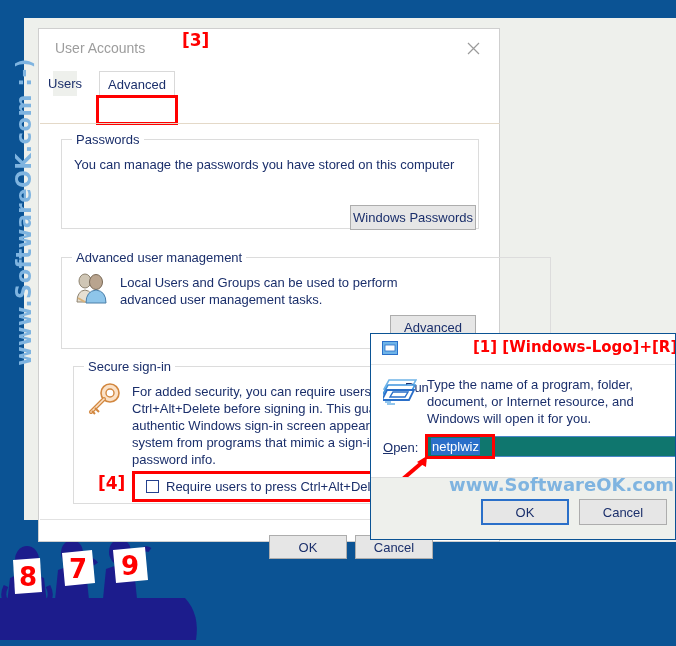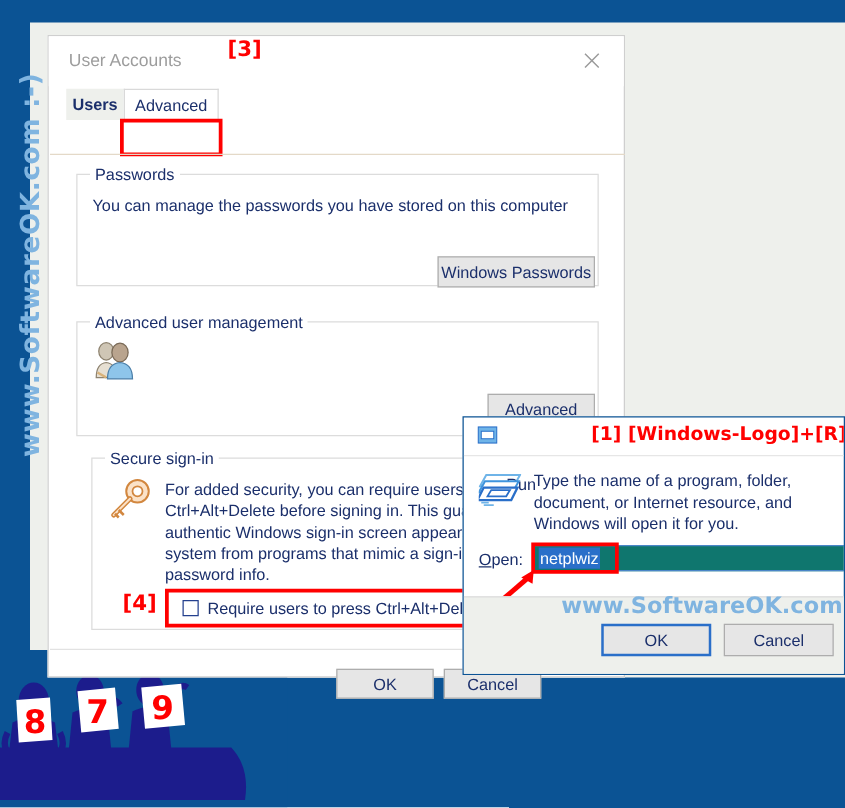--- a/index.html
+++ b/index.html
@@ -62,21 +62,21 @@
   
   #ua-tabstrip{
     position:relative;height:28px;margin:0 0 0 0;
   }
   .tab{
     position:absolute;top:2px;height:25px;
     display:flex;align-items:center;justify-content:center;
     font-size:13px;color:#1b2f6b;box-sizing:border-box;
     font-family:"Liberation Sans",sans-serif;
   }
-  #tab-users{left:14px;width:46px;background:#eef0ec;font-weight:bold;}
+  #tab-users{left:14px;width:24px;background:#eef0ec;}
   #tab-advanced{left:60px;width:76px;background:#ffffff;
     border:1px solid #d9d9d9;border-bottom:none;}
   #tab-marker-3{
     position:absolute;left:143px;top:1px;
     color:#ff0000;font-weight:bold;font-size:17px;
     font-family:"DejaVu Sans",sans-serif;
   }
   #tab-underline{
     position:absolute;left:1px;top:94px;width:460px;height:1px;background:#e4d9c8;
   }
@@ -99,21 +99,21 @@
     font-family:"Liberation Sans",sans-serif;
   }
   .winbtn{
     position:absolute;background:#e6e6e6;border:1px solid #adadad;
     font-size:13px;color:#1b2f6b;display:flex;align-items:center;
     justify-content:center;box-sizing:border-box;
     font-family:"Liberation Sans",sans-serif;
   }
 
   #grp-passwords{left:22px;top:110px;width:418px;height:90px;}
-  #grp-advuser{left:22px;top:228px;width:418px;height:92px;}
+  #grp-advuser{left:22px;top:228px;width:490px;height:92px;}
   #grp-secure{left:34px;top:337px;width:418px;height:138px;}
 
   #btn-manage-passwords{left:311px;top:176px;width:126px;height:25px;}
   #btn-advanced{left:351px;top:286px;width:86px;height:25px;}
 
   .icon-box{position:absolute;}
 
   
   #chk-row{
     position:absolute;left:95px;top:444px;width:255px;height:27px;
@@ -297,20 +297,21 @@
     <div class="group-title">Advanced user management</div>
     <div class="icon-box" style="left:12px;top:14px;">
       <svg width="34" height="32" viewBox="0 0 34 32">
         <ellipse cx="11" cy="9" rx="6" ry="7" fill="#cfc6b5" stroke="#8e8370" stroke-width="1"></ellipse>
         <path d="M3 30 q0 -11 8 -12 q8 1 8 12 z" fill="#e6dfd2" stroke="#8e8370" stroke-width="1"></path>
         <ellipse cx="22" cy="10" rx="6.5" ry="7.5" fill="#b9a48e" stroke="#7a6a57" stroke-width="1"></ellipse>
         <path d="M12 31 q0 -12 10 -13 q10 1 10 13 z" fill="#8ec5ea" stroke="#4a7ea8" stroke-width="1"></path>
         <path d="M4 26 l7 4" stroke="#d8b27a" stroke-width="2"></path>
       </svg>
     </div>
+    <div class="group-text" style="left:58px;top:16px;width:335px;">Local Users and Groups can be used to perform advanced user management tasks.</div>
   </div>
   <div class="winbtn" id="btn-advanced">
     <span>Advanced</span>
   </div>
 
   <div class="group" id="grp-secure">
     <div class="group-title">Secure sign-in</div>
     <div class="icon-box" style="left:12px;top:15px;">
       <svg width="36" height="36" viewBox="0 0 36 36">
         <circle cx="24" cy="11" r="9" fill="#fbe2c8" stroke="#d2873f" stroke-width="1.6"></circle>

